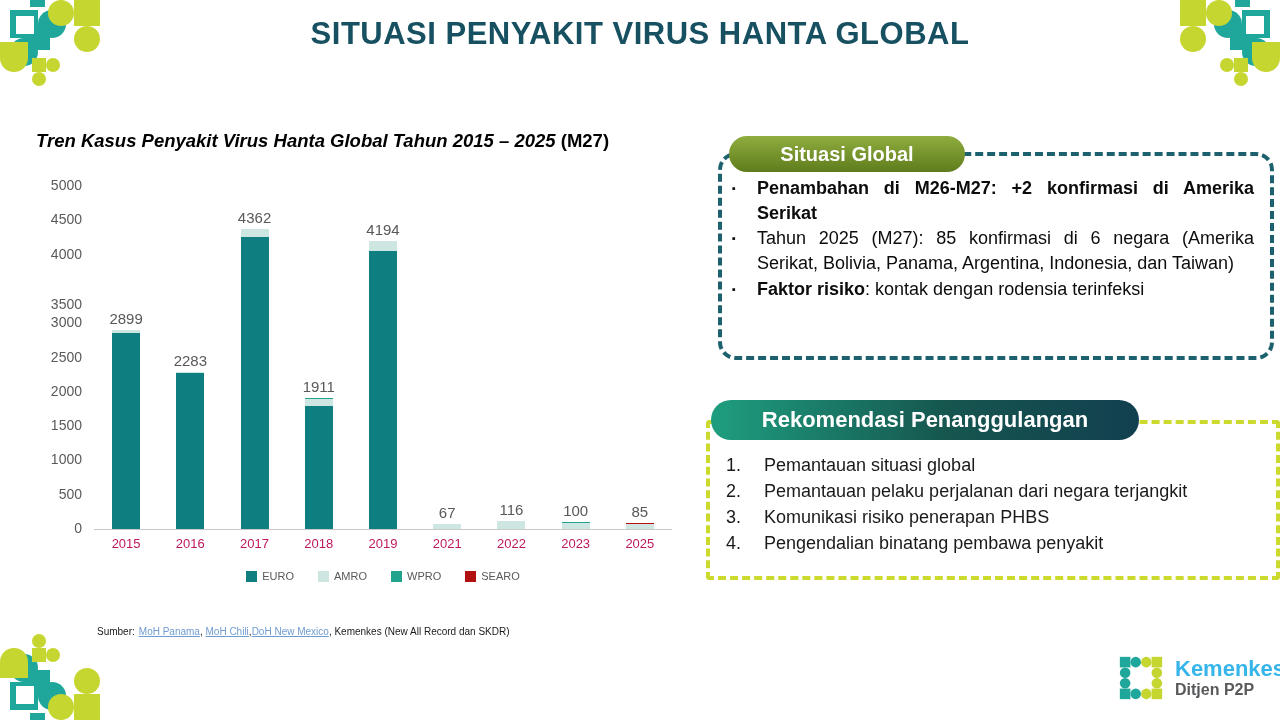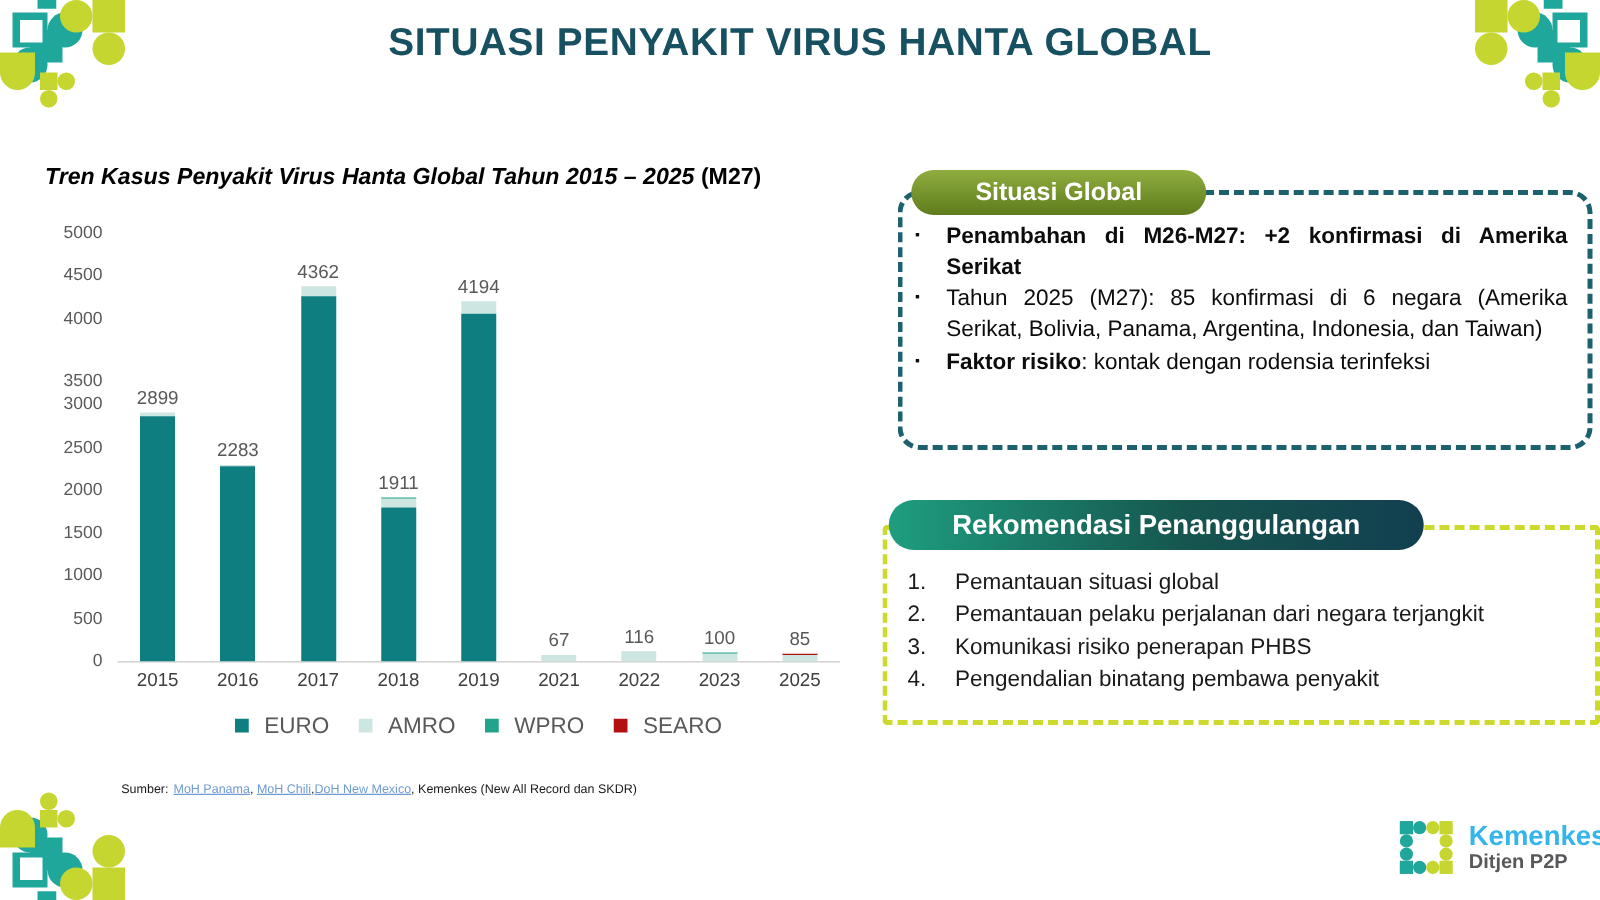--- a/index.html
+++ b/index.html
@@ -16,24 +16,24 @@
   .plot{position:relative;margin-top:34px;height:425px;}
   .y-axis{position:absolute;left:0;top:0;width:50px;height:343px;}
   .ytick{position:absolute;right:4px;width:46px;text-align:right;font-size:14px;
       color:#595959;line-height:17px;}
   .plot-area{position:absolute;left:58px;top:0;width:578px;height:343px;
       border-bottom:1px solid #c9c9c9;display:flex;}
   .bar-group{flex:1;position:relative;display:flex;flex-direction:column;
       align-items:center;justify-content:flex-end;}
   .bar-label{font-size:15px;color:#595959;margin-bottom:3px;}
   .seg{width:28px;}
-  .x-label{position:absolute;top:350px;width:100%;text-align:center;font-size:15px;color:#404040;}
+  .x-label{position:absolute;top:350px;width:100%;text-align:center;font-size:13px;color:#be185d;}
   .legend{position:absolute;left:58px;top:384px;width:578px;display:flex;
       justify-content:center;gap:24px;}
-  .legend-item{display:flex;align-items:center;gap:12px;font-size:18px;color:#595959;}
+  .legend-item{display:flex;align-items:center;gap:5px;font-size:11px;color:#595959;}
   .legend-swatch{width:11px;height:11px;}
   
   .situasi-box{position:absolute;left:718px;top:152px;width:548px;height:200px;
       border:4px dashed #1d606e;border-radius:18px;}
   .situasi-pill{position:absolute;left:729px;top:136px;width:236px;height:36px;
       border-radius:18px;background:linear-gradient(180deg,#90ad3f,#5e7c1c);
       color:#fff;font-weight:700;font-size:20px;display:flex;align-items:center;
       justify-content:center;z-index:2;}
   .situasi-content{position:absolute;left:732px;top:176px;width:522px;font-size:18px;
       line-height:1.37;color:#0c0c0c;}

